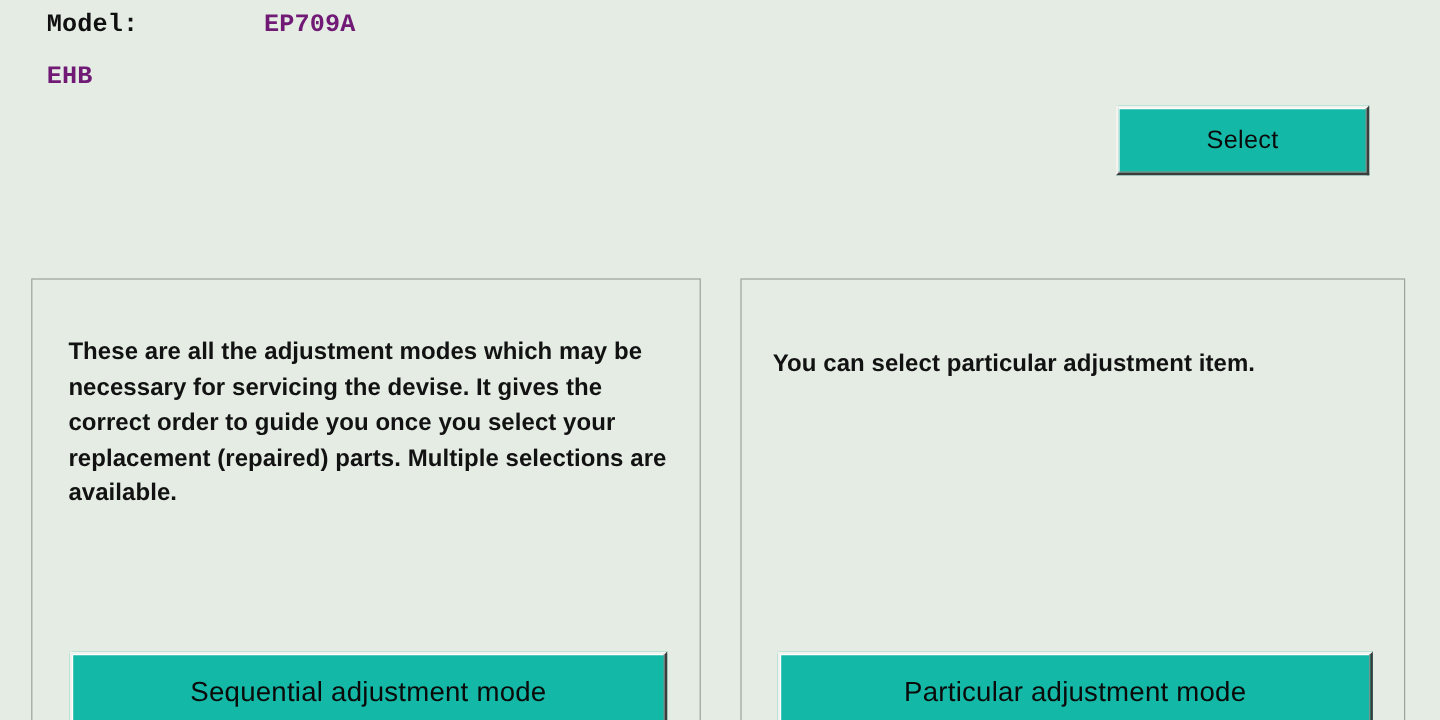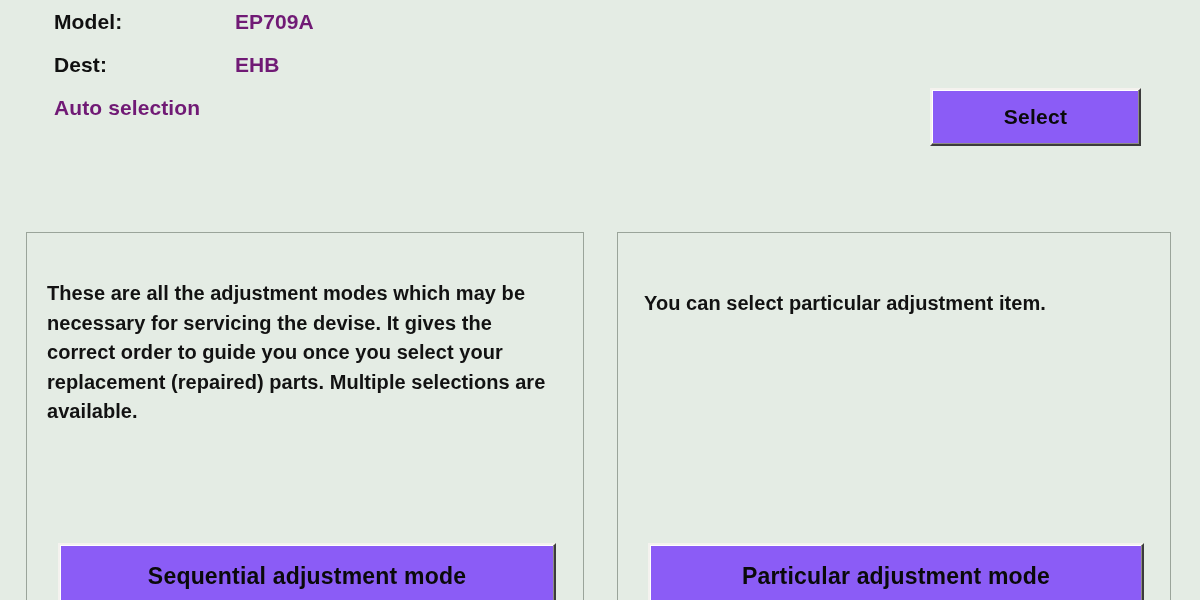--- a/index.html
+++ b/index.html
@@ -13,23 +13,24 @@
     background: #e4ece4;
     font-family: "Liberation Sans", sans-serif;
     overflow: hidden;
     position: relative;
     -webkit-font-smoothing: none;
   }
 
   
   #device-info {
     position: absolute;
-    left: 54px;
+    left: 39px;
     top: 0px;
     width: 700px;
+    font-family: Liberation Mono, monospace;
   }
   .info-row {
     display: flex;
     align-items: center;
     height: 43px;
   }
   .info-label {
     width: 181px;
     flex: 0 0 181px;
     font-size: 21px;
@@ -40,31 +41,31 @@
   .info-value {
     font-size: 21px;
     font-weight: bold;
     color: #701a75;
     letter-spacing: 0.1px;
   }
 
   
   .win-button {
     position: absolute;
-    background: #8b5cf6;
+    background: #14b8a6;
     border-top: 2px solid #f4f2ee;
     border-left: 2px solid #f4f2ee;
     border-right: 2px solid #3c3c3c;
     border-bottom: 2px solid #3c3c3c;
     box-sizing: border-box;
     display: flex;
     align-items: center;
     justify-content: center;
     font-family: "Liberation Sans", sans-serif;
-    font-weight: bold;
+    font-weight: normal;
     color: #0a0a0a;
     cursor: pointer;
     user-select: none;
     box-shadow: inset -1px -1px 0 #8f8c86, inset 1px 1px 0 #ffffff;
   }
   #select-button {
     left: 930px;
     top: 88px;
     width: 211px;
     height: 58px;
@@ -108,48 +109,46 @@
   .panel-text {
     position: absolute;
     font-size: 20px;
     font-weight: bold;
     color: #121212;
     line-height: 29.5px;
     letter-spacing: 0.05px;
     white-space: pre-line;
   }
   #sequential-description {
-    left: 20px;
+    left: 30px;
     top: 46px;
     width: 510px;
   }
   #particular-description {
     left: 26px;
     top: 56px;
     width: 500px;
   }
 </style>
 </head>
 <body>
 
 <div id="device-info">
 
   <div class="info-row">
     <span class="info-label">Model:</span>
     <span class="info-value">EP709A</span>
   </div>
 
   <div class="info-row">
-    <span class="info-label">Dest:</span>
     <span class="info-value">EHB</span>
   </div>
 
 
   <div class="info-row">
-    <span class="info-value">Auto selection</span>
   </div>
 
 </div>
 
 <div class="win-button" id="select-button">Select</div>
 
 <div class="panel" id="panel-sequential">
   <div class="panel-text" id="sequential-description">These are all the adjustment modes which may be necessary for servicing the devise. It gives the correct order to guide you once you select your replacement (repaired) parts. Multiple selections are available.</div>
 </div>
 

